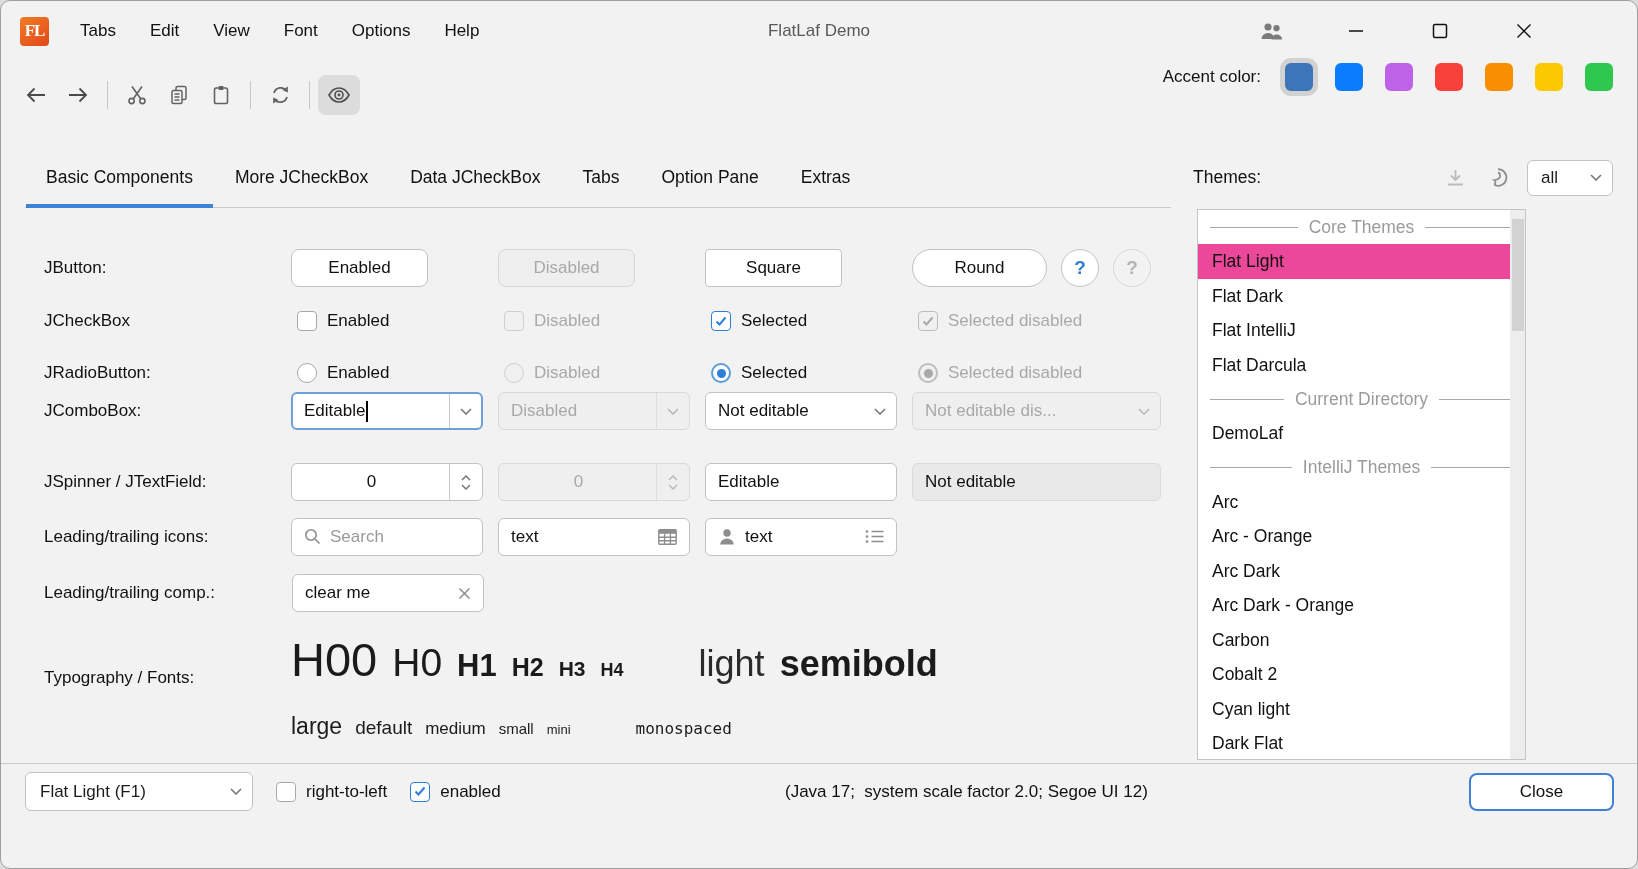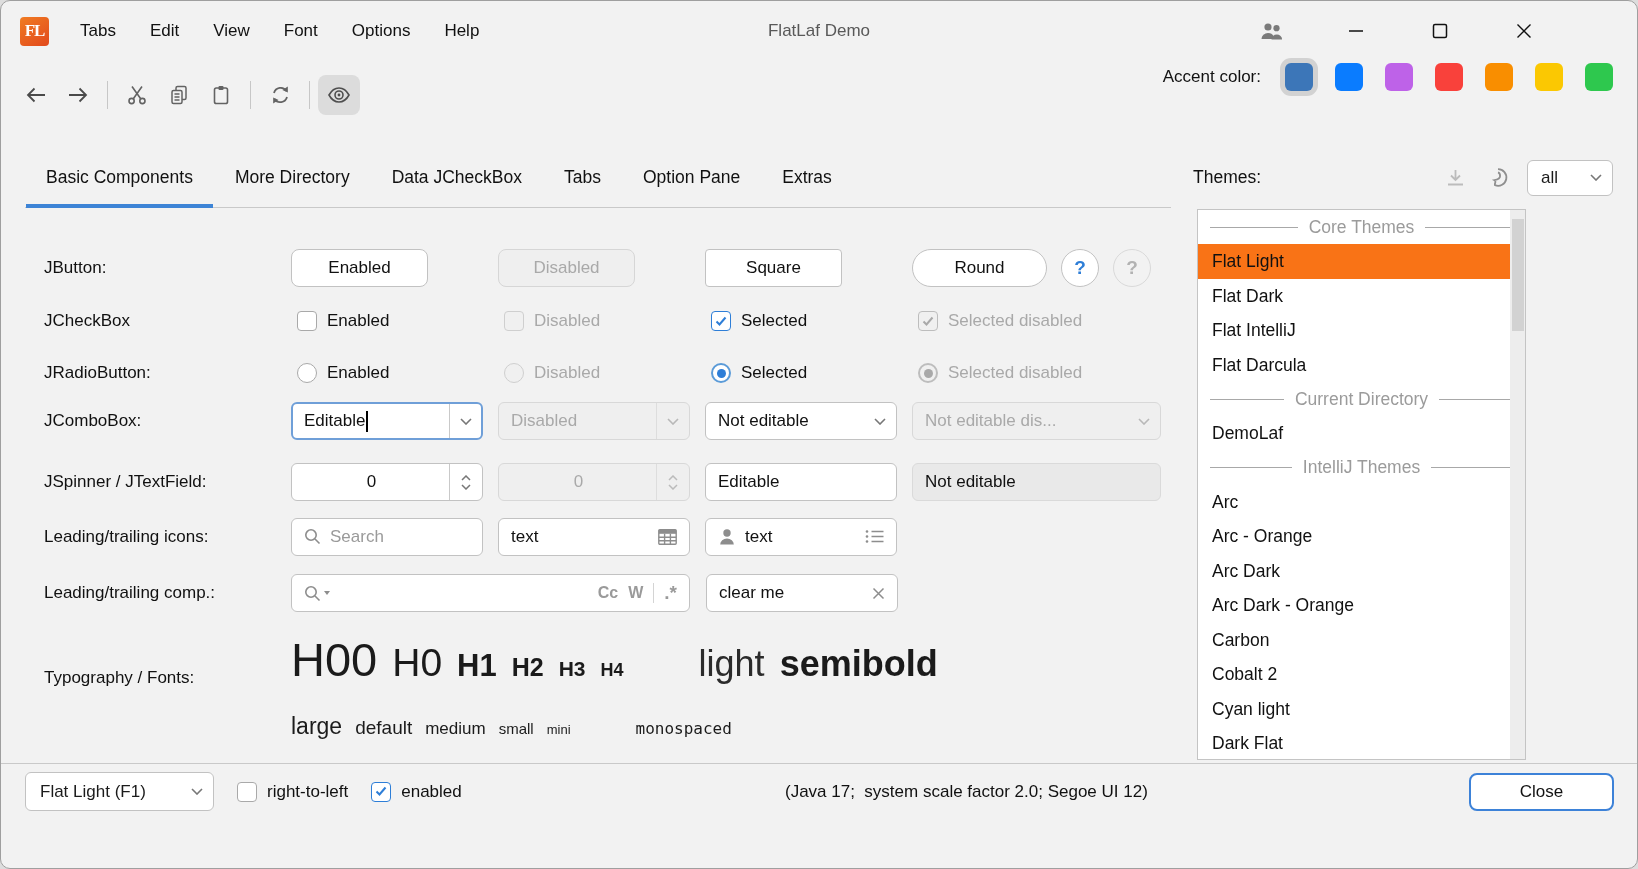--- a/index.html
+++ b/index.html
@@ -112,30 +112,30 @@
   .h2 { font-size:25px; font-weight:bold; } .h3 { font-size:21px; font-weight:bold; } .h4 { font-size:18px; font-weight:bold; }
   .t-light { font-size:36px; margin-left:60px; color:#2b2b2b; }
   .t-semibold { font-size:36px; font-weight:bold; }
   .t-large { font-size:23px; } .t-default { font-size:19px; } .t-medium { font-size:17px; }
   .t-small { font-size:15px; } .t-mini { font-size:13px; }
   .t-mono { font-family:"DejaVu Sans Mono", monospace; font-size:16px; margin-left:52px; }
 
   
   .themes-panel { position:absolute; left:1196px; top:1px; width:329px; height:551px; background:#fff; border:1px solid #c4c4c4; overflow:hidden; }
   .theme-item { height:34.5px; line-height:34.5px; padding-left:14px; font-size:17.5px; color:#111; white-space:nowrap; }
-  .theme-item.selected { background:#f97316; }
+  .theme-item.selected { background:#ec4899; }
   .theme-sep { height:34px; display:flex; align-items:center; color:#9b9b9b; font-size:17.5px; padding:0 12px;text-align:right; }
   .theme-sep::before, .theme-sep::after { content:""; flex:1; border-top:1px solid #a8a8a8; }
   .theme-sep::before { margin-right:11px; } .theme-sep::after { margin-left:11px; }
   .theme-scrolltrack { position:absolute; top:0; right:0; bottom:0; width:15px; background:#ededed; }
   .theme-scrollthumb { position:absolute; top:9px; left:1.5px; width:12px; height:112px; background:#d2d2d2; }
 
   
   .statusbar { position:absolute; left:0; right:0; top:762px; bottom:0; border-top:1px solid #c9c9c9; display:flex; align-items:flex-start; padding-top:8px; }
-  .laf-combo { width:189px; height:39px; margin-left:24px; background:#fff; border:1px solid #c2c2c2; border-radius:6px; display:flex; align-items:center; padding:0 10px 0 14px; }
+  .laf-combo { width:228px; height:39px; margin-left:24px; background:#fff; border:1px solid #c2c2c2; border-radius:6px; display:flex; align-items:center; padding:0 10px 0 14px; }
   .laf-combo .arrow { margin-left:auto; color:#777; }
   .sb-check { display:flex; align-items:center; margin-left:23px; height:39px; }
   .status-info { position:absolute; left:784px; top:18px; color:#111; white-space:pre; }
   .close-btn { position:absolute; right:23px; top:9px; width:145px; height:38px; background:#fff; border:2px solid #3d82d8; border-radius:8px;
                display:flex; align-items:center; justify-content:center; font-size:17px; color:#111; }
 </style>
 </head>
 <body>
 
 <div class="window">
@@ -241,21 +241,21 @@
           <div class="swatch" style="background: rgb(249, 142, 0);"></div>
           <div class="swatch" style="background: rgb(251, 200, 2);"></div>
           <div class="swatch" style="background: rgb(46, 200, 78);"></div>
         </div>
     </div>
   </div>
 
   <div class="tabs-strip">
 
   <div class="tab selected">Basic Components</div>
-      <div class="tab">More Directory</div>
+      <div class="tab">More JCheckBox</div>
       <div class="tab">Data JCheckBox</div>
       <div class="tab">Tabs</div>
       <div class="tab">Option Pane</div>
       <div class="tab">Extras</div>
     </div>
   <div class="themes-header">
     <span class="themes-label">Themes:</span>
     <div class="th-icons">
       <span class="icon-download">
         <svg width="19" height="17" viewBox="0 0 19 17" fill="none" stroke="currentColor" stroke-width="1.8">
@@ -339,21 +339,21 @@
       <div class="c pad">
         <span class="radio sel"></span>
         <span class="ctl-label">Selected</span>
       </div>
       <div class="c wide pad">
         <span class="radio sel-dis"></span>
         <span class="ctl-label disabled">Selected disabled</span>
       </div>
     </div>
 
-    <div class="row" style="top:199px; height:28px;">
+    <div class="row" style="top:189px; height:28px;">
       <span class="row-label">JComboBox:</span>
       <div class="c">
         <div class="field focused">
           <span>Editable</span>
           <span class="caret"></span>
           <span class="combo-arrow-zone sep">
             <svg width="12" height="7" viewBox="0 0 12 7" fill="none" stroke="currentColor" stroke-width="1.6">
                 <polyline points="1,1 6,6 11,1"></polyline>
               </svg>
           </span>
@@ -472,37 +472,20 @@
                 <circle cx="2" cy="12.5" r="1.3" stroke="none"></circle>
               <path d="M6.5,2.5 h12 M6.5,7.5 h12 M6.5,12.5 h12" fill="none"></path>
             </svg>
           </span>
         </div>
       </div>
     </div>
 
     <div class="row" style="top:366px; height:38px;">
       <span class="row-label">Leading/trailing comp.:</span>
-      <div class="c" style="width:399px;">
-        <div class="field">
-          <span class="lead-icon" style="margin-right:6px; display:flex; align-items:center;">
-            <svg width="17" height="17" viewBox="0 0 17 17" fill="none" stroke="currentColor" stroke-width="1.6">
-                <circle cx="7" cy="7" r="5.2"></circle>
-                <line x1="11" y1="11" x2="15.5" y2="15.5"></line>
-              </svg>
-            <span class="caret-down-mini"></span>
-          </span>
-          <span class="search-ops">
-            <span>Cc</span>
-            <span>W</span>
-            <span class="ops-sep"></span>
-            <span style="font-size:19px;">.*</span>
-          </span>
-        </div>
-      </div>
       <div class="c" style="margin-left:1px;">
         <div class="field">
           <span>clear me</span>
           <span class="trail-icon">
             <svg width="13" height="13" viewBox="0 0 13 13" stroke="currentColor" stroke-width="1.5">
                 <path d="M1.5,1.5 L11.5,11.5 M11.5,1.5 L1.5,11.5"></path>
               </svg>
           </span>
         </div>
       </div>

